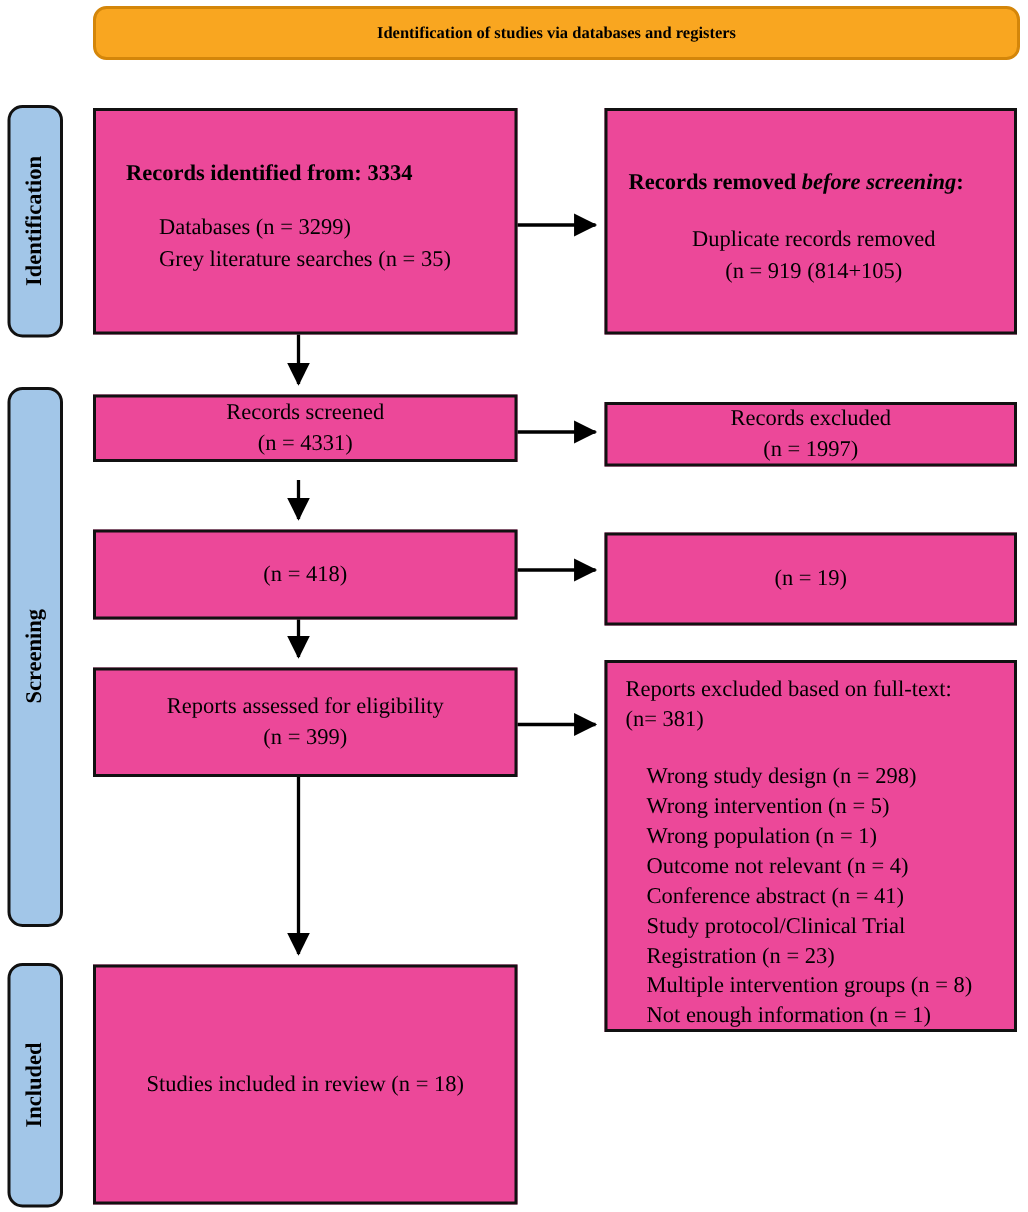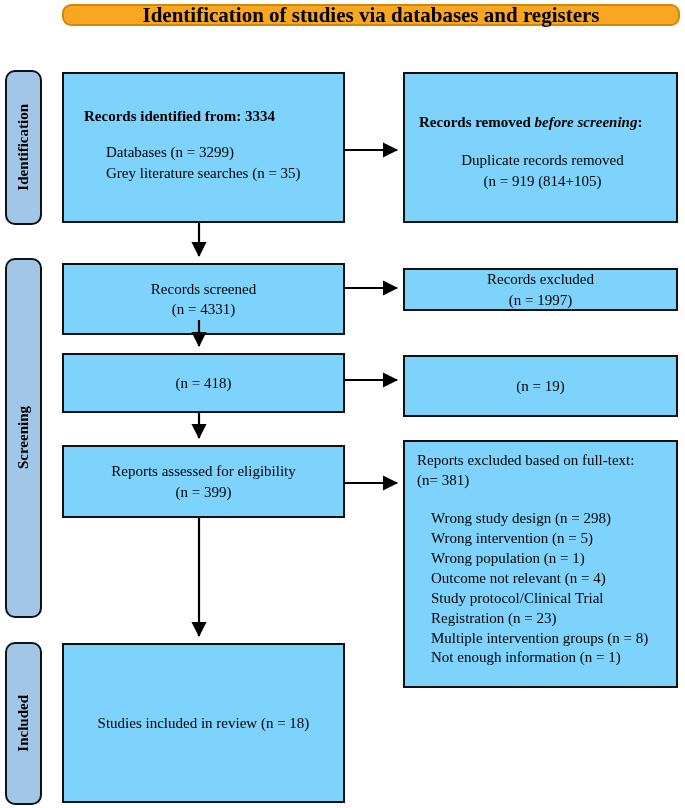--- a/index.html
+++ b/index.html
@@ -7,26 +7,26 @@
   body { font-family: "Liberation Serif", "DejaVu Serif", serif; color: #000; }
   .canvas {
     position: relative;
     width: 685px;
     height: 808px;
     background: #ffffff;
     overflow: hidden;
   }
   .banner {
     position: absolute;
-    left: 62px; top: 4px; width: 618px; height: 22px;
+    left: 62px; top: 4px; width: 618px; height: 36px;
     background: var(--banner-fill, #F9A620);
     border: 2px solid var(--banner-border, #D4860A);
     border-radius: 9px;
     display: flex; align-items: center; justify-content: center;
-    font-weight: bold; font-size: 21px;
+    font-weight: bold; font-size: 11px;
   }
   .stage {
     position: absolute;
     left: 5px; width: 37px;
     background: var(--stage-fill, #A2C6E8);
     border: 2px solid #111;
     border-radius: 10px;
     display: flex; align-items: center; justify-content: center;
   }
   .stage span {
@@ -34,40 +34,40 @@
     transform: rotate(180deg);
     font-weight: bold;
     font-size: 15px;
     white-space: nowrap;
   }
   .stage-identification { top: 70px;  height: 155px; }
   .stage-screening      { top: 258px; height: 360px; }
   .stage-included       { top: 642px; height: 163px; }
   .box {
     position: absolute;
-    background: #7dd3fc;
+    background: #ec4899;
     border: 2px solid #111;
     font-size: 15px;
     line-height: 1.35;
   }
   .col-left  { left: 62px;  width: 283px; }
   .col-right { left: 403px; width: 275px; }
   .box-identified { top: 72px; height: 151px; padding: 32px 14px 0 20px; }
   .box-identified .box-title { font-weight: bold; margin-bottom: 16px; }
   .box-identified .box-item  { padding-left: 22px; }
   .box-removed { top: 72px; height: 151px; padding: 38px 10px 0 14px; }
   .box-removed .box-title { font-weight: bold; margin-bottom: 18px; }
   .box-removed .box-title em { font-style: italic; margin-top: 43px; }
   .box-removed .centered-lines { text-align: center; }
   .box-center {
     display: flex; flex-direction: column;
     align-items: center; justify-content: center;
     text-align: center;
   }
-  .box-screened      { top: 263px; height: 72px; }
+  .box-screened      { top: 263px; height: 45px; }
   .box-excluded      { top: 268px; height: 43px; }
   .box-sought        { top: 353px; height: 60px; }
   .box-not-retrieved { top: 355px; height: 62px; }
   .box-assessed      { top: 445px; height: 73px; }
   .box-fulltext { top: 440px; height: 248px; padding: 9px 6px 0 12px; line-height: 1.33; }
   .box-fulltext .ft-heading { margin-bottom: 0; }
   .box-fulltext .ft-count   { margin-bottom: 18px; }
   .box-fulltext .ft-reason  { padding-left: 14px; }
   .box-included-review { top: 643px; height: 160px; }
   .arrows { position: absolute; left: 0; top: 0; width: 685px; height: 808px; pointer-events: none; }
@@ -125,20 +125,21 @@
     <div>Reports assessed for eligibility</div>
     <div>(n = 399)</div>
   </div>
   <div class="box col-right box-fulltext">
     <div class="ft-heading">Reports excluded based on full-text:</div>
     <div class="ft-count">(n= 381)</div>
     <div class="ft-reason">Wrong study design (n = 298)</div>
     <div class="ft-reason">Wrong intervention (n = 5)</div>
     <div class="ft-reason">Wrong population (n = 1)</div>
     <div class="ft-reason">Outcome not relevant (n = 4)</div>
+    <div class="ft-reason">Conference abstract (n = 41)</div>
     <div class="ft-reason">Study protocol/Clinical Trial</div>
     <div class="ft-reason">Registration (n = 23)</div>
     <div class="ft-reason">Multiple intervention groups (n = 8)</div>
     <div class="ft-reason">Not enough information (n = 1)</div>
   </div>
 
   <div class="box col-left box-center box-included-review">
     <div>Studies included in review (n = 18)</div>
   </div>
 

